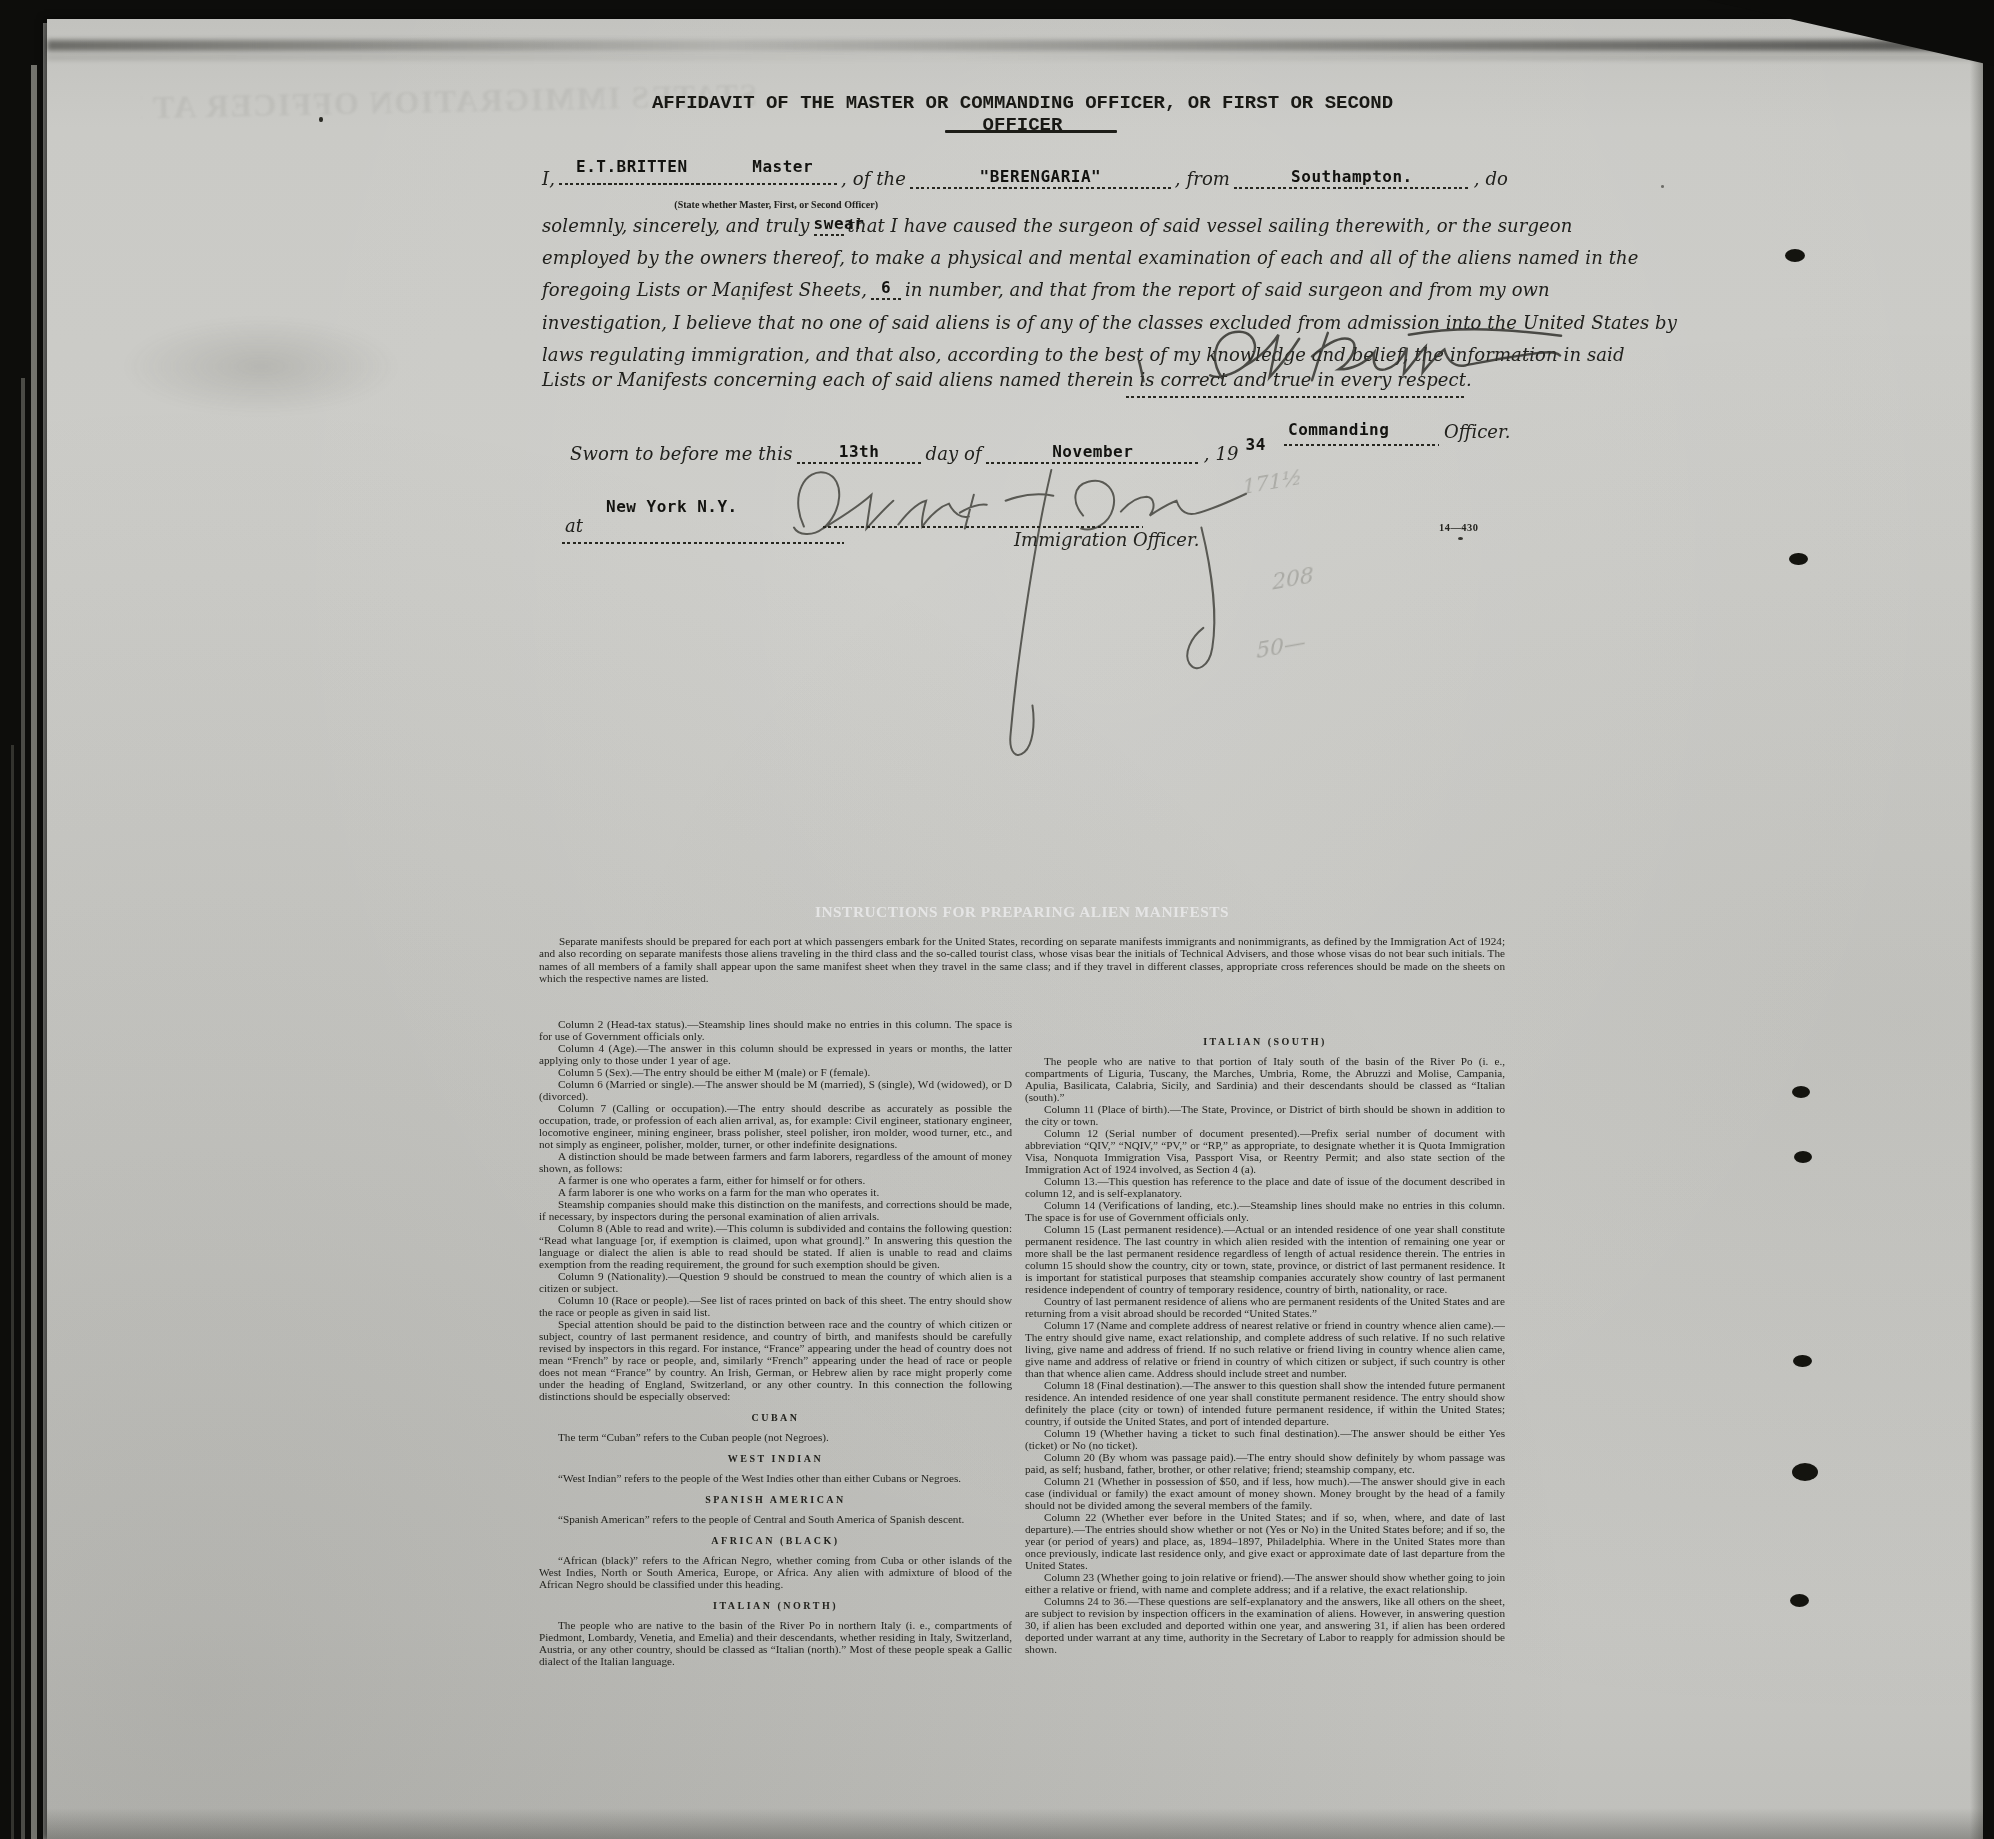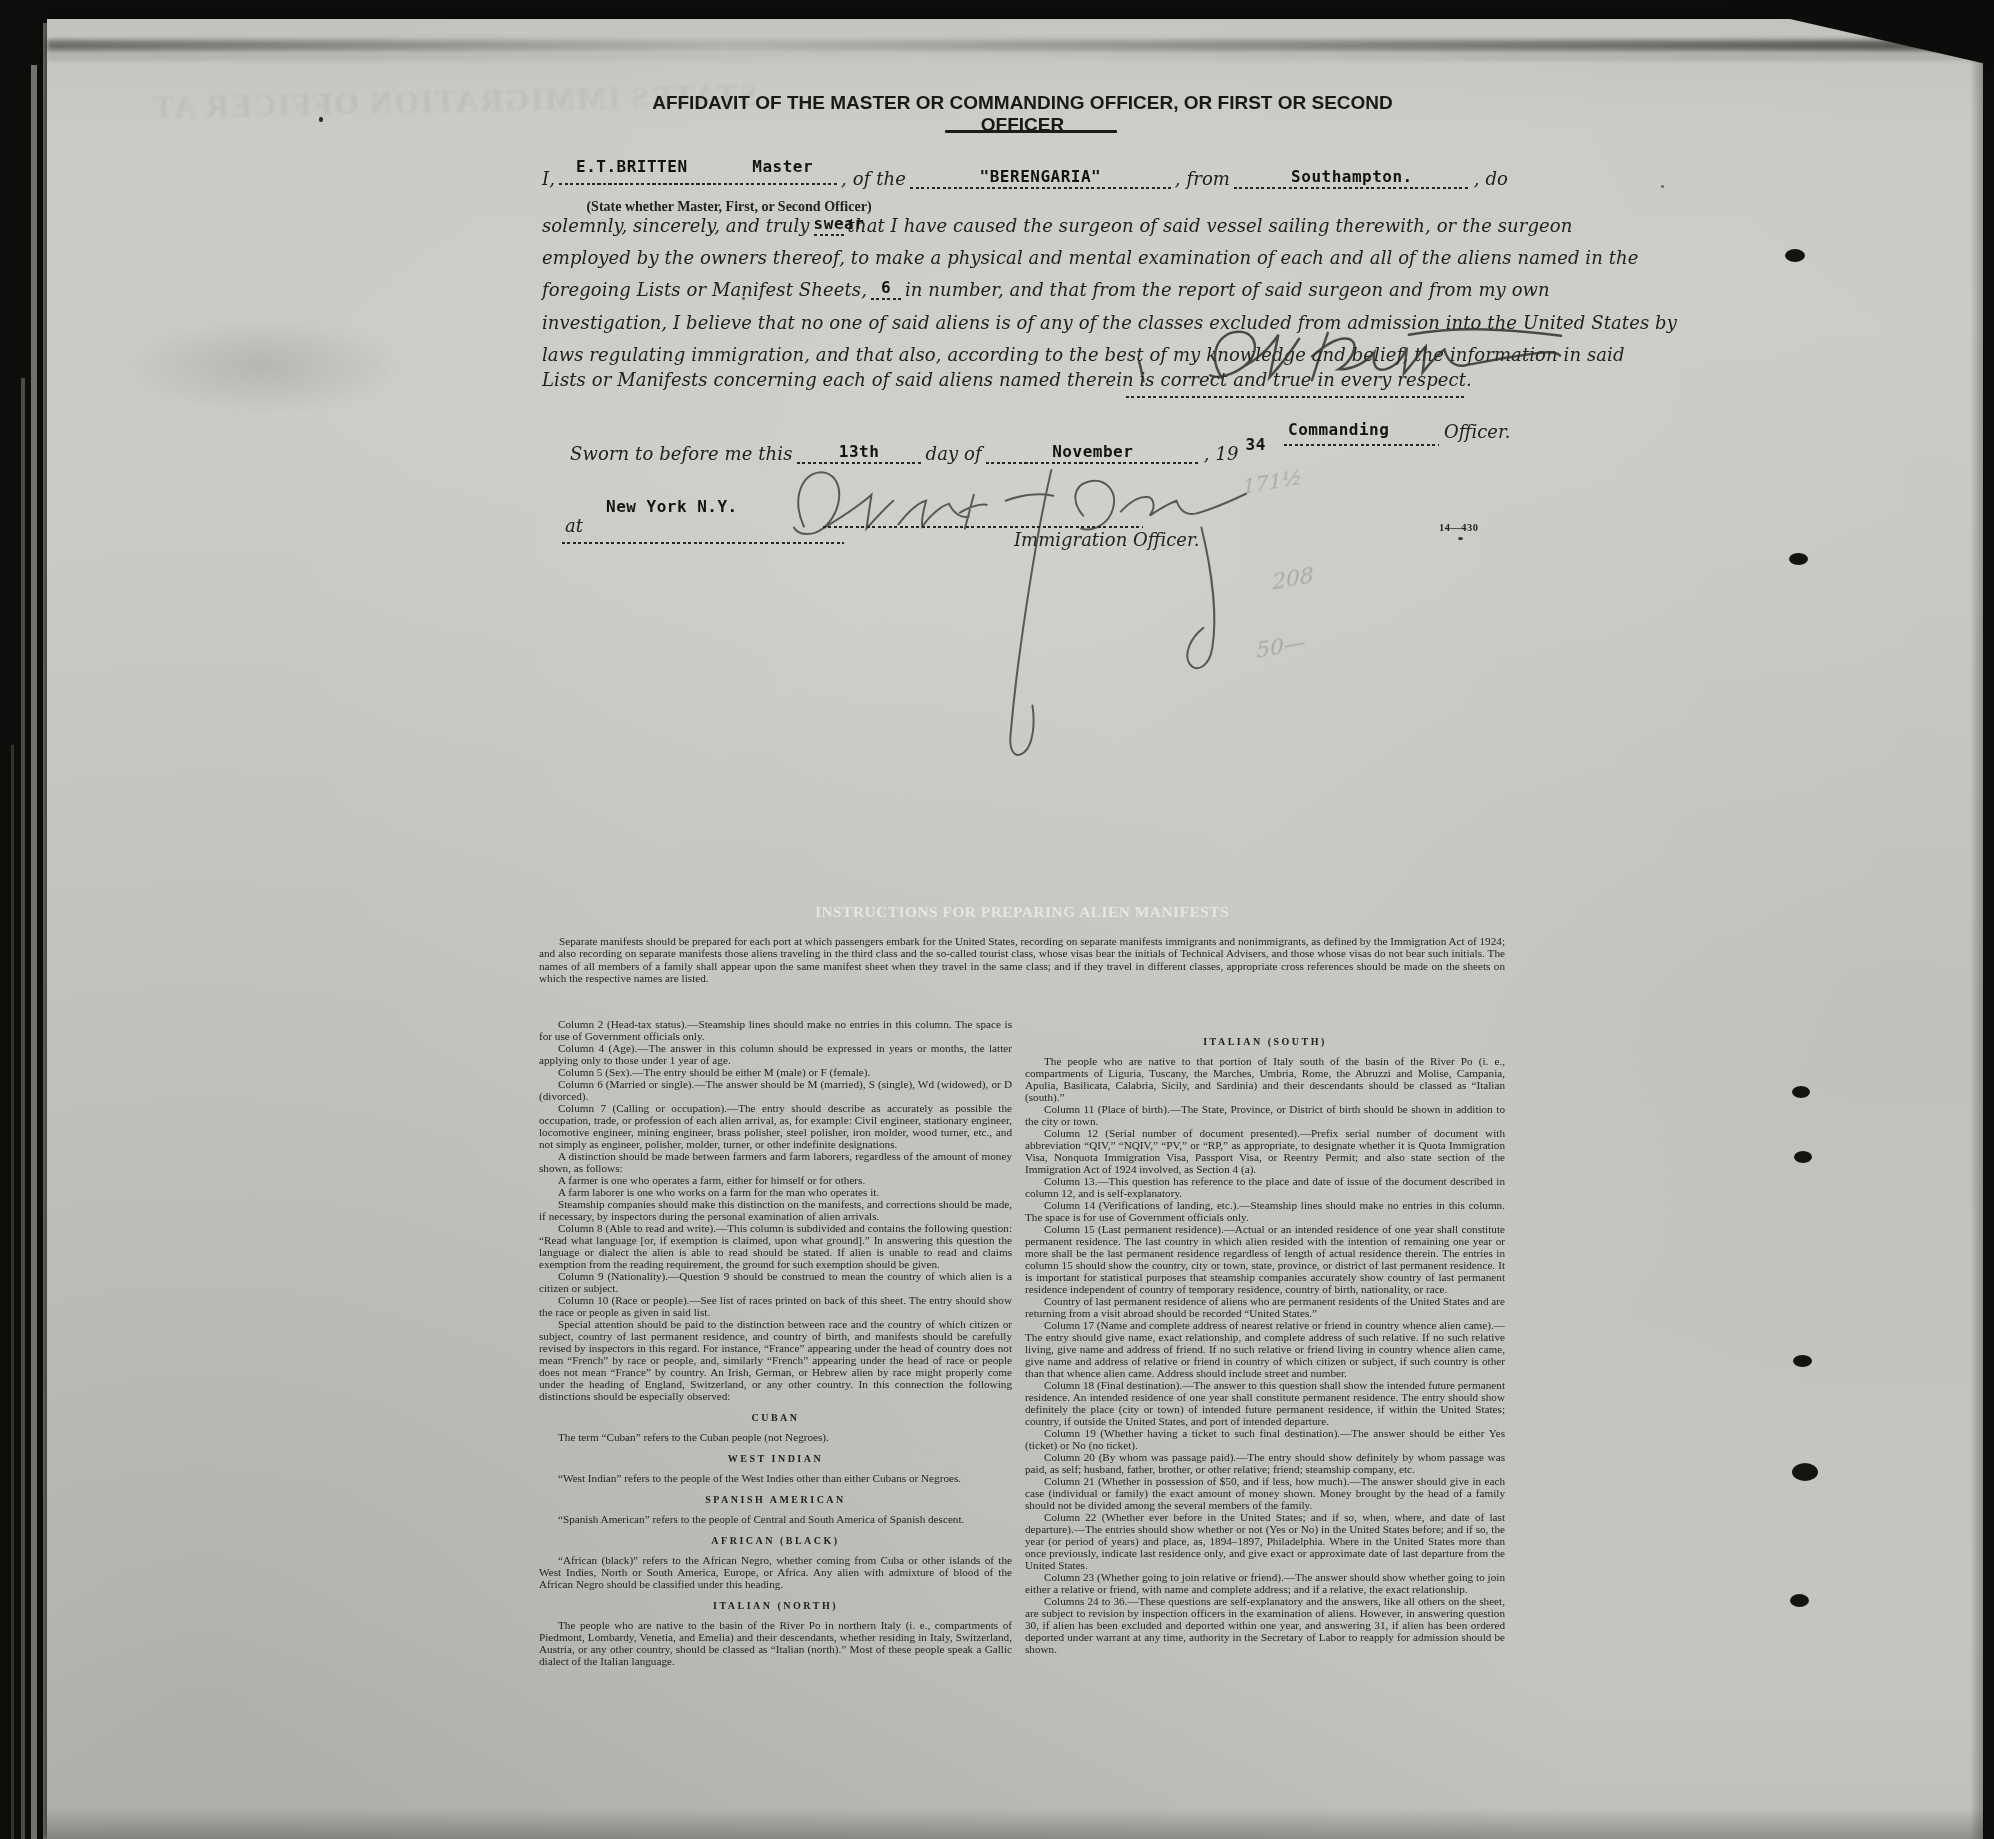--- a/index.html
+++ b/index.html
@@ -59,41 +59,41 @@
   }
   .ghost2{
     position:absolute;left:75px;top:298px;width:278px;height:99px;
     background:radial-gradient(ellipse at 50% 50%, rgba(90,90,82,.18), transparent 70%);
     filter:blur(3px);
   }
   
   .doc-title{
     position:absolute;left:646px;top:92px;width:753px;margin:0;
     text-align:center;font-size:19px;font-weight:bold;color:#191915;
-    font-family:Liberation Sans, sans-serif;letter-spacing:0px;
+    font-family:Liberation Mono, monospace;letter-spacing:0px;
   }
   .title-rule{position:absolute;left:945px;top:130px;width:172px;height:2.5px;background:#1d1d18;border-radius:1px;}
   
   .aline{
     position:absolute;left:542px;width:966px;display:flex;align-items:baseline;
     font-family:"DejaVu Serif",serif;font-style:italic;font-size:18px;color:#21211d;
     white-space:nowrap;letter-spacing:0.1px;
   }
   .fill{
     flex:1 1 auto;position:relative;text-align:center;margin:0 4px;min-width:30px;
     background:repeating-linear-gradient(90deg,#26261f 0 3px,transparent 3px 5.5px) left bottom/100% 2px no-repeat;
   }
   .fill.fixed{flex:0 0 auto;}
   .typed{
     font-family:"DejaVu Sans Mono",monospace;font-style:normal;font-weight:bold;
     font-size:16px;color:#131310;letter-spacing:0.5px;position:relative;top:-3px;display:inline-block;
   }
   .sublabel{
-    position:absolute;left:580px;top:199px;width:298px;text-align:center;
-    font-size:14px;font-weight:bold;color:#21211d;font-family:"Liberation Serif",serif;
+    position:absolute;left:580px;top:199px;width:298px;text-align:right;
+    font-size:10px;font-weight:bold;color:#21211d;font-family:"Liberation Serif",serif;
   }
   .dl{position:absolute;height:2px;
     background:repeating-linear-gradient(90deg,#26261f 0 3px,transparent 3px 5.5px);}
   .dl.sig{left:1126px;top:396px;width:339px;}
   .dl.cmd{left:1284px;top:444px;width:155px;}
   .dl.conley{left:823px;top:526px;width:320px;}
   .dl.at{left:562px;top:542px;width:282px;}
   .cmd-typed{position:absolute;left:1288px;top:420px;}
   .officer-label{position:absolute;left:1444px;top:421px;
     font-family:"DejaVu Serif",serif;font-style:italic;font-size:18px;color:#21211d;}

